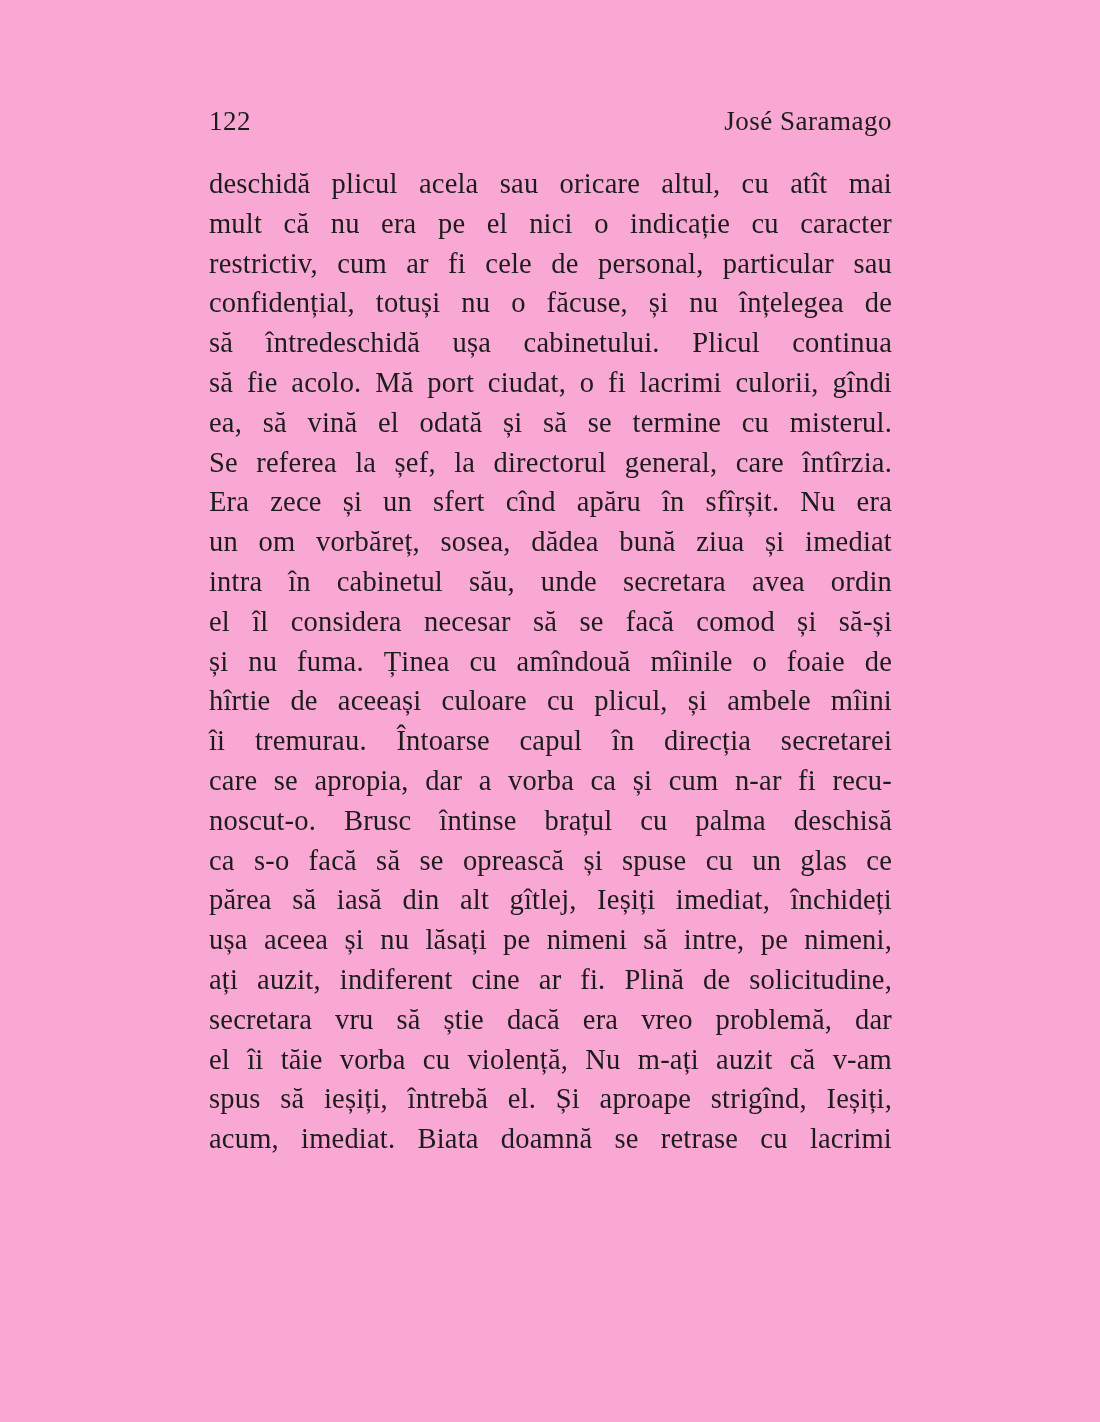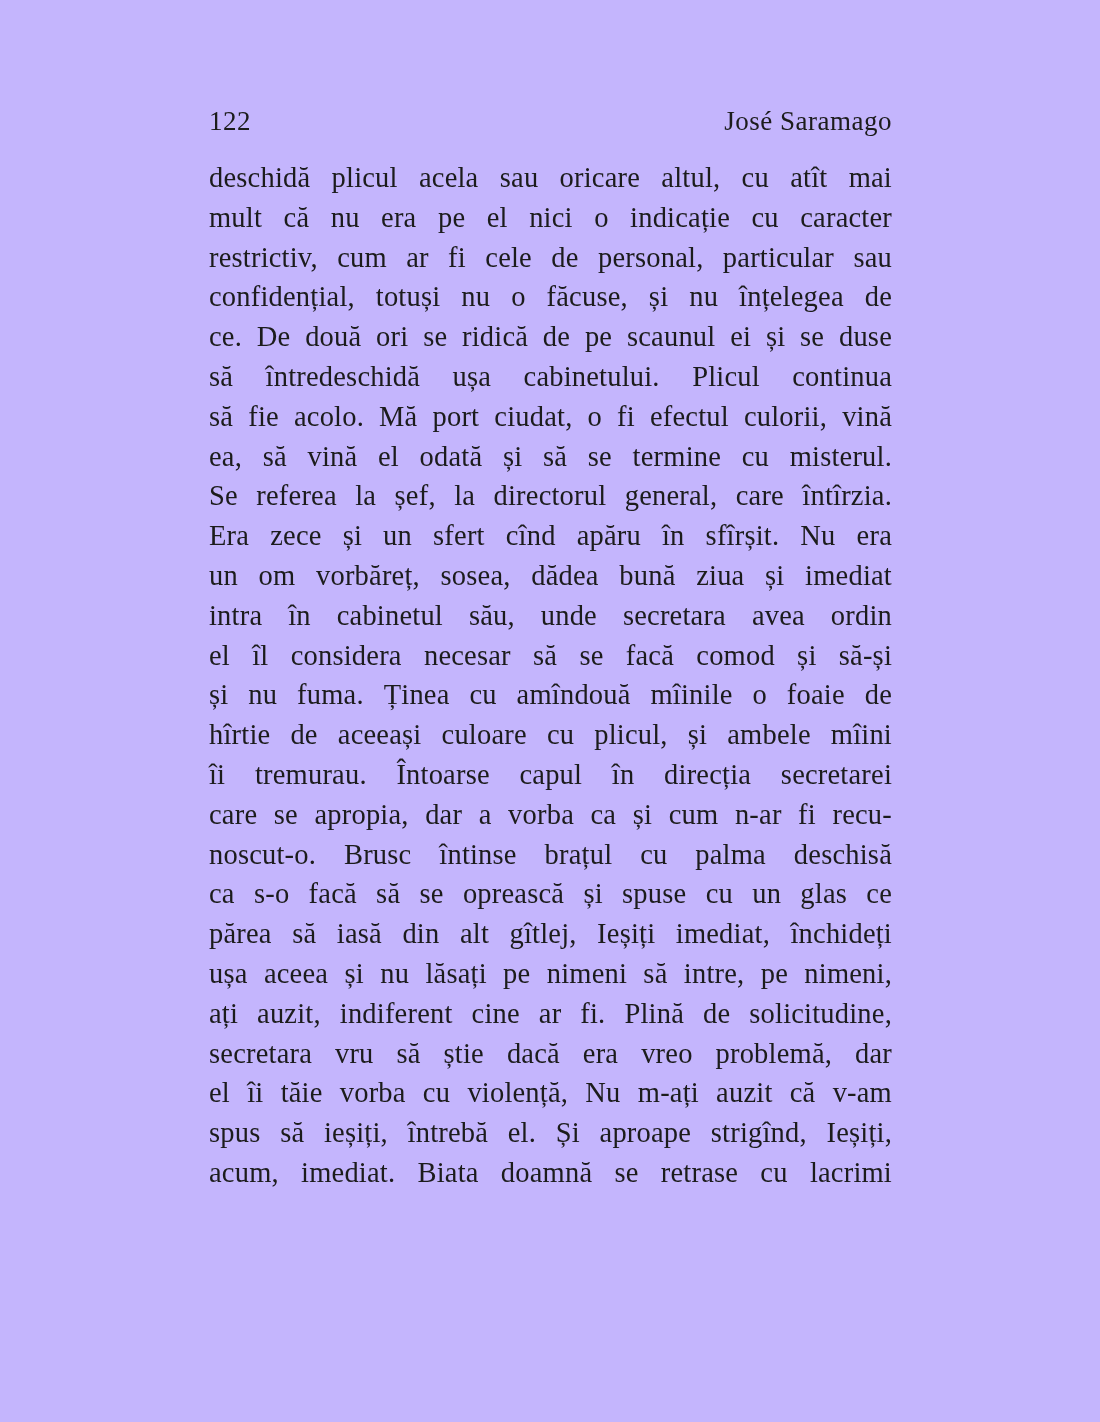--- a/index.html
+++ b/index.html
@@ -4,41 +4,41 @@
 <style>
   html, body {
     margin: 0;
     padding: 0;
     background: #ffffff;
   }
   .page {
     position: relative;
     width: 1100px;
     height: 1422px;
-    background: #c4b5fd;
+    background: #f9a8d4;
     overflow: hidden;
     font-family: "Liberation Serif", "DejaVu Serif", serif;
     color: #1c1c1c;
   }
   .text-block {
     position: absolute;
     left: 209px;
     top: 104px;
     width: 683px;
   }
   .running-header {
     display: flex;
     justify-content: space-between;
     align-items: baseline;
     font-size: 27px;
     line-height: 34px;
     letter-spacing: 0.5px;
   }
   .body-text {
-    margin-top: 20px;
+    margin-top: 26px;
   }
   .line {
     font-size: 28.5px;
     line-height: 39.8px;
     text-align: justify;
     text-align-last: justify;
     white-space: normal;
     letter-spacing: 0.2px;
   }
 </style>
@@ -49,23 +49,22 @@
   <div class="text-block">
     <div class="running-header">
       <span>122</span>
       <span>José Saramago</span>
     </div>
     <div class="body-text">
         <div class="line">deschidă plicul acela sau oricare altul, cu atît mai</div>
         <div class="line">mult că nu era pe el nici o indicație cu caracter</div>
         <div class="line">restrictiv, cum ar fi cele de personal, particular sau</div>
         <div class="line">confidențial, totuși nu o făcuse, și nu înțelegea de</div>
-        <div class="line">ce. De două ori se ridică de pe scaunul ei și se duse</div>
         <div class="line">să întredeschidă ușa cabinetului. Plicul continua</div>
-        <div class="line">să fie acolo. Mă port ciudat, o fi efectul culorii, vină</div>
+        <div class="line">să fie acolo. Mă port ciudat, o fi lacrimi culorii, gîndi</div>
         <div class="line">ea, să vină el odată și să se termine cu misterul.</div>
         <div class="line">Se referea la șef, la directorul general, care întîrzia.</div>
         <div class="line">Era zece și un sfert cînd apăru în sfîrșit. Nu era</div>
         <div class="line">un om vorbăreț, sosea, dădea bună ziua și imediat</div>
         <div class="line">intra în cabinetul său, unde secretara avea ordin</div>
         <div class="line">el îl considera necesar să se facă comod și să-și</div>
         <div class="line">și nu fuma. Ținea cu amîndouă mîinile o foaie de</div>
         <div class="line">hîrtie de aceeași culoare cu plicul, și ambele mîini</div>
         <div class="line">îi tremurau. Întoarse capul în direcția secretarei</div>
         <div class="line">care se apropia, dar a vorba ca și cum n-ar fi recu-</div>

